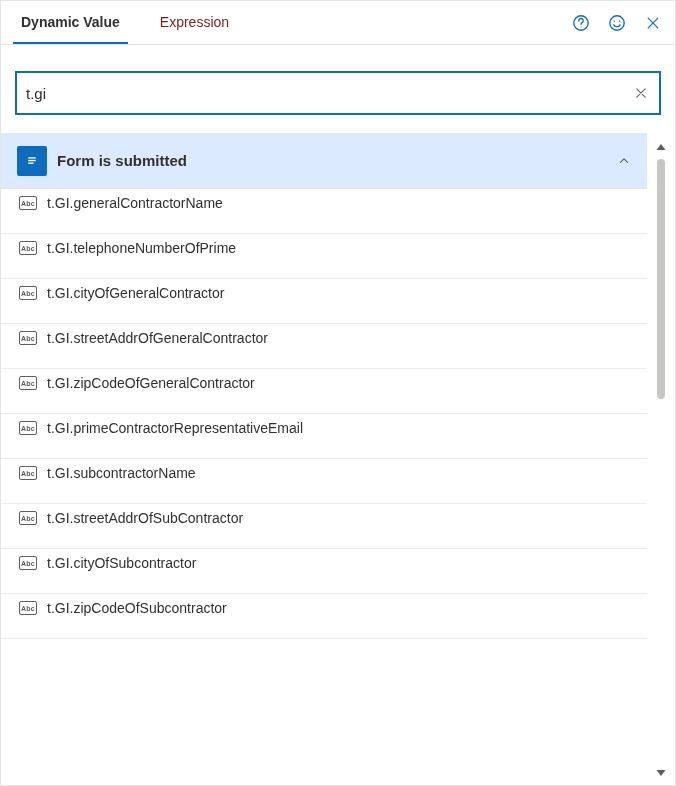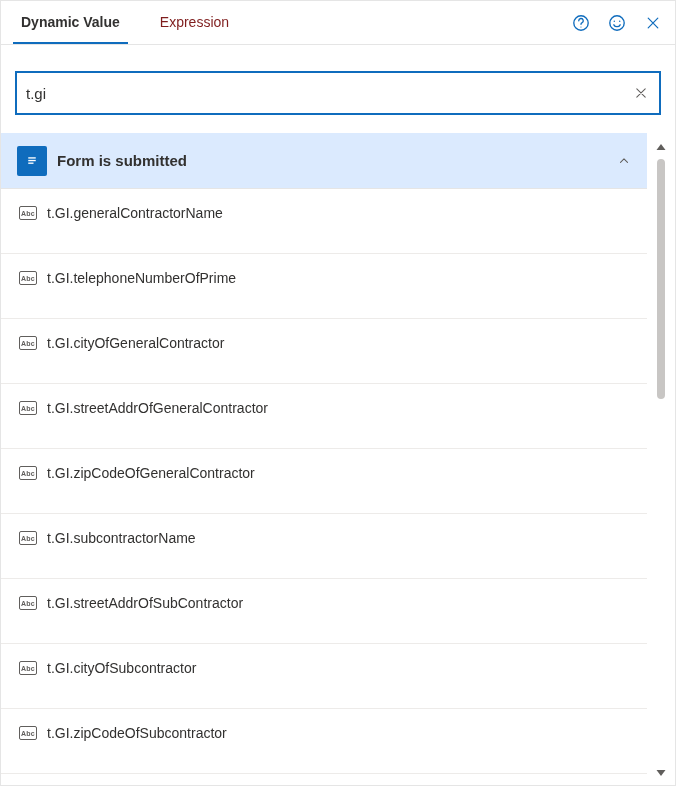--- a/index.html
+++ b/index.html
@@ -159,21 +159,21 @@
     align-items: center;
     justify-content: center;
   }
   .list {
     display: flex;
     flex-direction: column;
   }
   .item {
     display: flex;
     align-items: center;
-    height: 65px;
+    height: 45px;
     border-bottom: 1px solid #edebe9;
     padding: 0 14px 16px 18px;
     gap: 10px;
     cursor: pointer;
   }
   .abc-icon {
     width: 18px;
     height: 14px;
     border: 1px solid #605e5c;
     border-radius: 2px;
@@ -276,20 +276,24 @@
         <div class="item">
           <span class="abc-icon">Abc</span>
           <span class="item-label">t.GI.streetAddrOfGeneralContractor</span>
         </div>
         <div class="item">
           <span class="abc-icon">Abc</span>
           <span class="item-label">t.GI.zipCodeOfGeneralContractor</span>
         </div>
         <div class="item">
           <span class="abc-icon">Abc</span>
+          <span class="item-label">t.GI.primeContractorRepresentativeEmail</span>
+        </div>
+        <div class="item">
+          <span class="abc-icon">Abc</span>
           <span class="item-label">t.GI.subcontractorName</span>
         </div>
         <div class="item">
           <span class="abc-icon">Abc</span>
           <span class="item-label">t.GI.streetAddrOfSubContractor</span>
         </div>
         <div class="item">
           <span class="abc-icon">Abc</span>
           <span class="item-label">t.GI.cityOfSubcontractor</span>
         </div>

